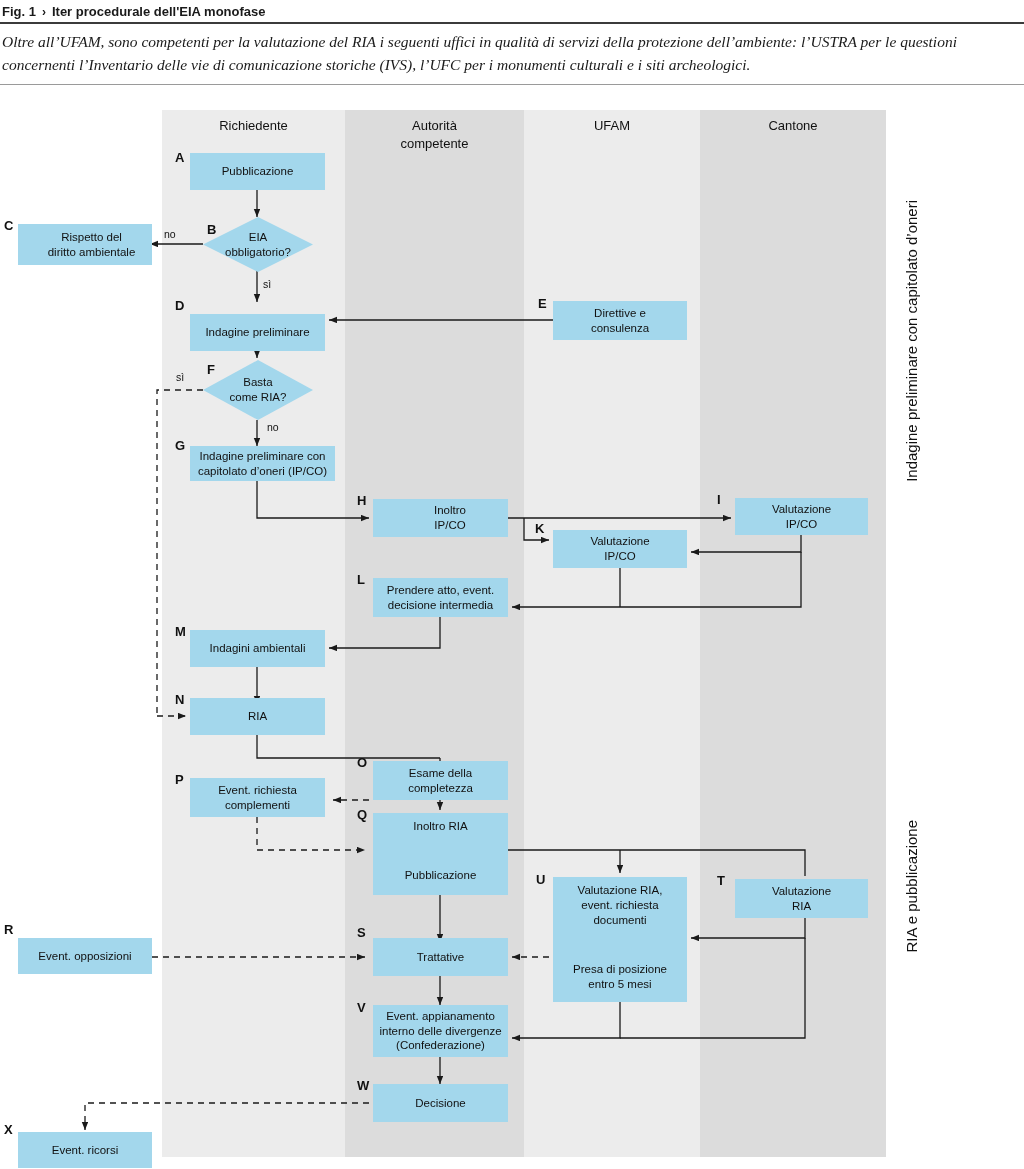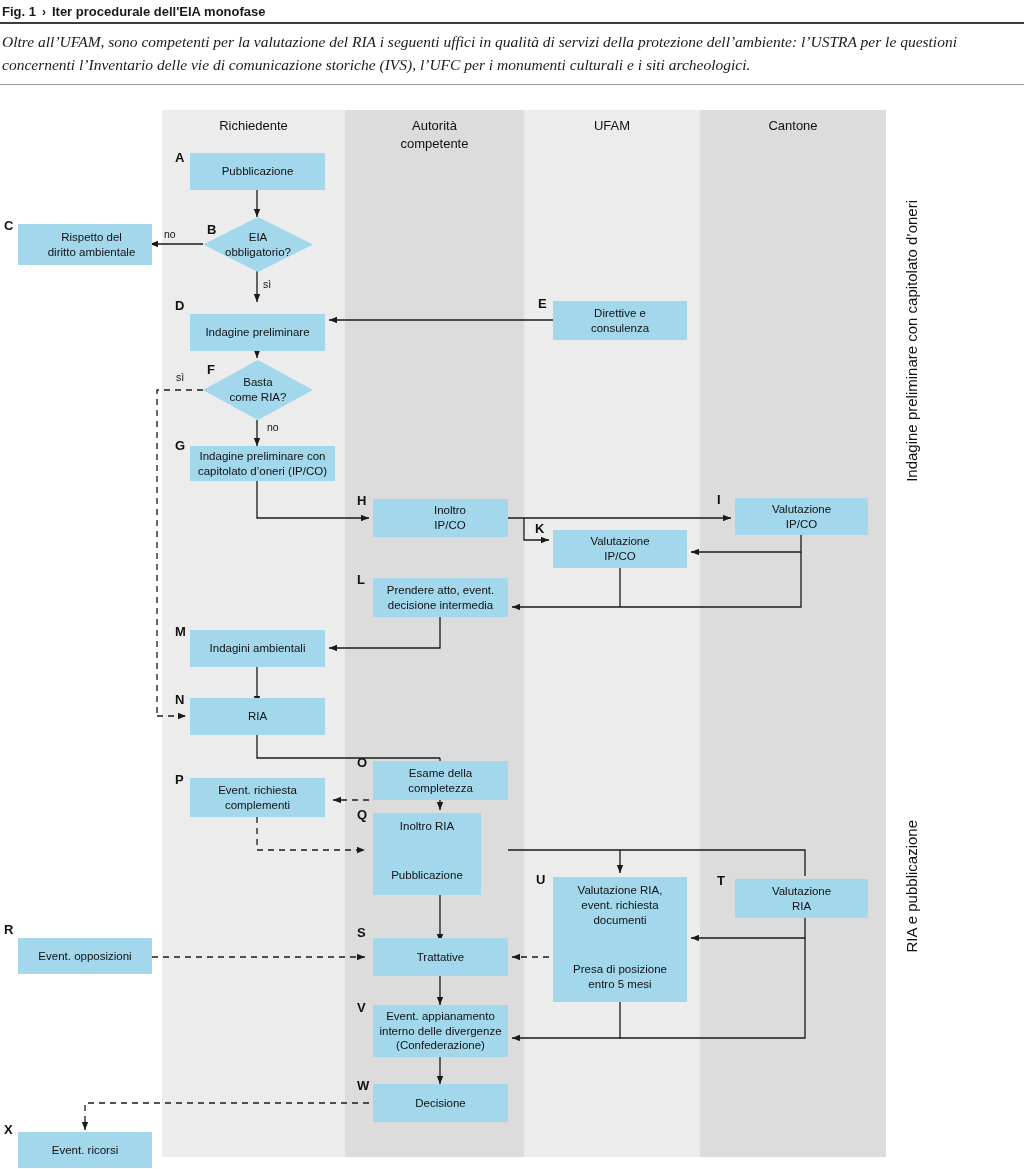--- a/index.html
+++ b/index.html
@@ -269,21 +269,21 @@
 
   <div class="tag" style="left:175px;top:662px;">P</div>
   <div class="node" style="left:190px;top:668px;width:135px;height:39px;">
     <div>
       <div>Event. richiesta</div>
       <div>complementi</div>
     </div>
   </div>
 
   <div class="tag" style="left:357px;top:697px;">Q</div>
-  <div class="node topal" style="left:373px;top:703px;width:108px;height:82px;">
+  <div class="node topal" style="left:373px;top:703px;width:135px;height:82px;">
     <div class="stack">
       <div class="seg1">Inoltro RIA</div>
       <div>Pubblicazione</div>
     </div>
   </div>
 
   <div class="tag" style="left:4px;top:812px;">R</div>
   <div class="node" style="left:18px;top:828px;width:134px;height:36px;">
     <span>Event. opposizioni</span>
   </div>

